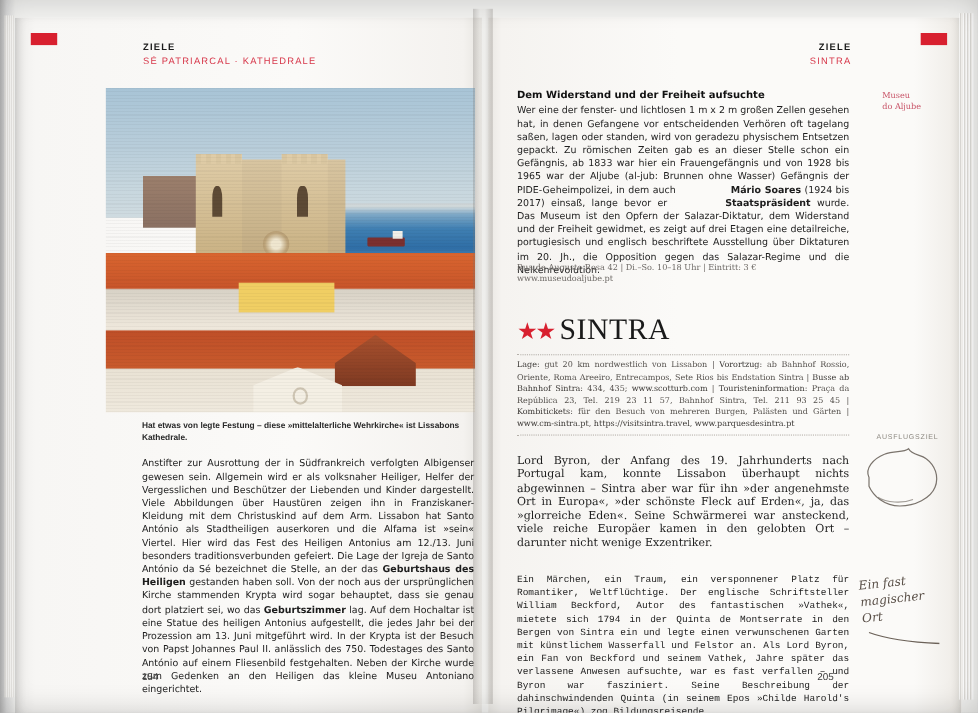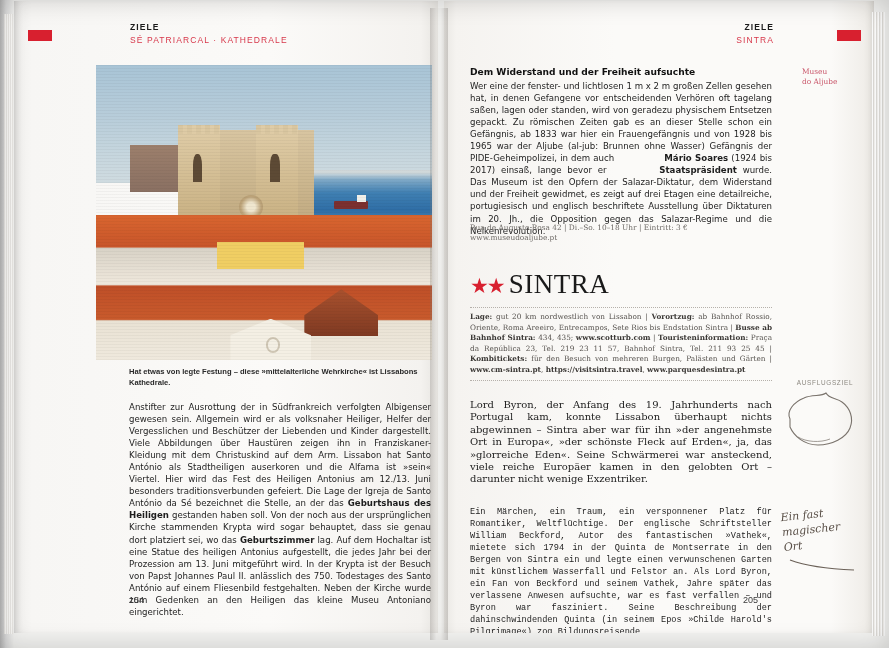--- a/index.html
+++ b/index.html
@@ -12,21 +12,21 @@
     position:absolute;left:0;top:0;width:889px;height:648px;
     background:
       linear-gradient(90deg,#b9b9b9 0px,#dedede 6px,#f2f2f0 14px,#f2f2f0 100%);
   }
   
   .book:before{
     content:"";position:absolute;left:0;top:0;width:889px;height:648px;
     box-shadow:inset 0 0 26px rgba(0,0,0,.18);pointer-events:none;z-index:40;
   }
   .page{
-    position:absolute;top:1px;height:632px;background:#f6f5f3;
+    position:absolute;top:16px;height:632px;background:#f6f5f3;
     overflow:hidden;
   }
   .page-left{ left:14px; width:424px;
     background:linear-gradient(90deg,#efeeec 0px,#f7f6f4 18px,#fbfaf8 60%,#f4f2ef 96%,#e6e4e0 100%);
     box-shadow:inset 6px 0 10px -6px rgba(0,0,0,.22);
   }
   .page-right{ left:444px; width:430px;
     background:linear-gradient(90deg,#e9e7e3 0px,#f5f3f0 12px,#fbfaf8 40%,#fbfaf8 90%,#eeebe6 100%);
     box-shadow:inset -6px 0 10px -6px rgba(0,0,0,.18);
   }
@@ -132,21 +132,21 @@
     top:268px;font-family:"Liberation Serif", serif;font-size:27px;
     color:#1a1a1a;letter-spacing:.5px;
   }
   .stars{color:#d8202f;font-size:21px;letter-spacing:-2px;margin-right:5px;}
   .factbox{
     top:306px;font-size:7.3px;line-height:10.6px;color:#55514d;text-align:justify;
     font-family:"DejaVu Serif", serif;
     border-top:1px dotted #b5b0aa;border-bottom:1px dotted #b5b0aa;
     padding:4px 0 4px 0;
   }
-  .factbox b{font-weight:bold;color:#3b3835;}
+  .factbox b{font-weight:normal;color:#3b3835;}
   .quote{
     top:398px;font-size:10px;line-height:12.4px;color:#1c1c1c;
     text-align:justify;font-family:"DejaVu Serif", serif;
   }
   .body-right2{
     top:505px;font-size:8.6px;line-height:12.05px;color:#1d1d1d;text-align:justify;
     font-family:Liberation Mono, monospace;
   }
 
   

